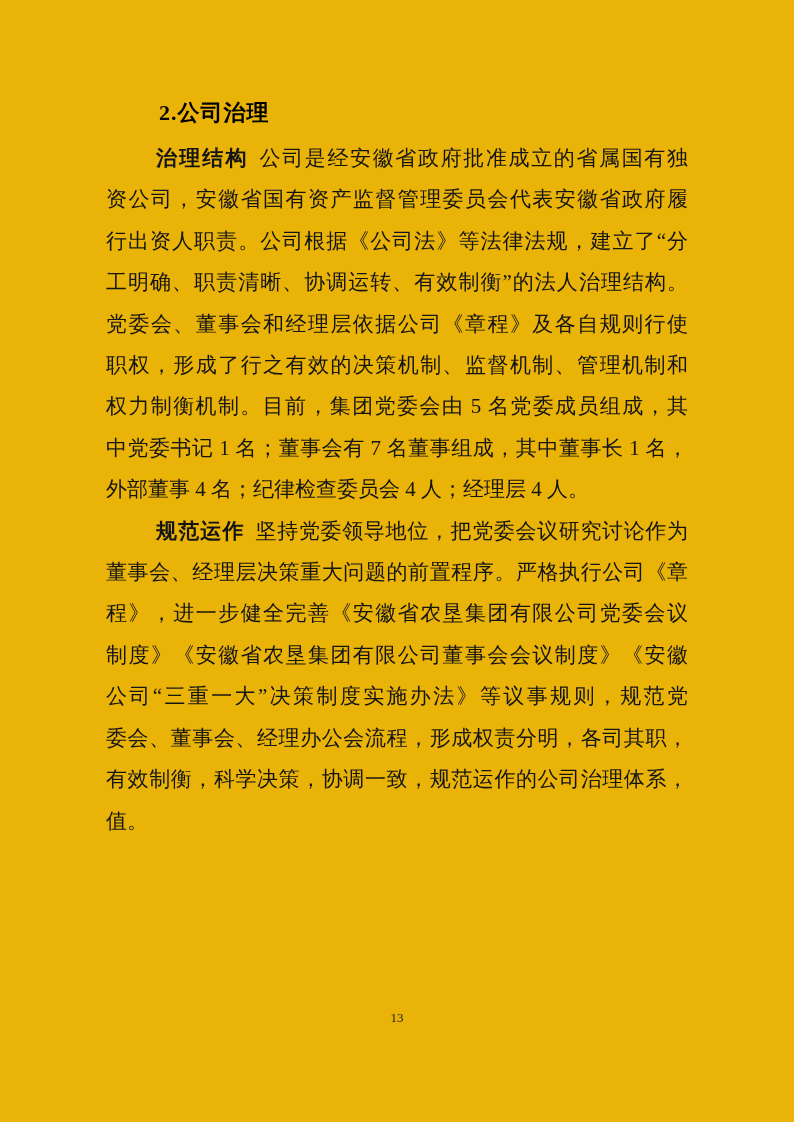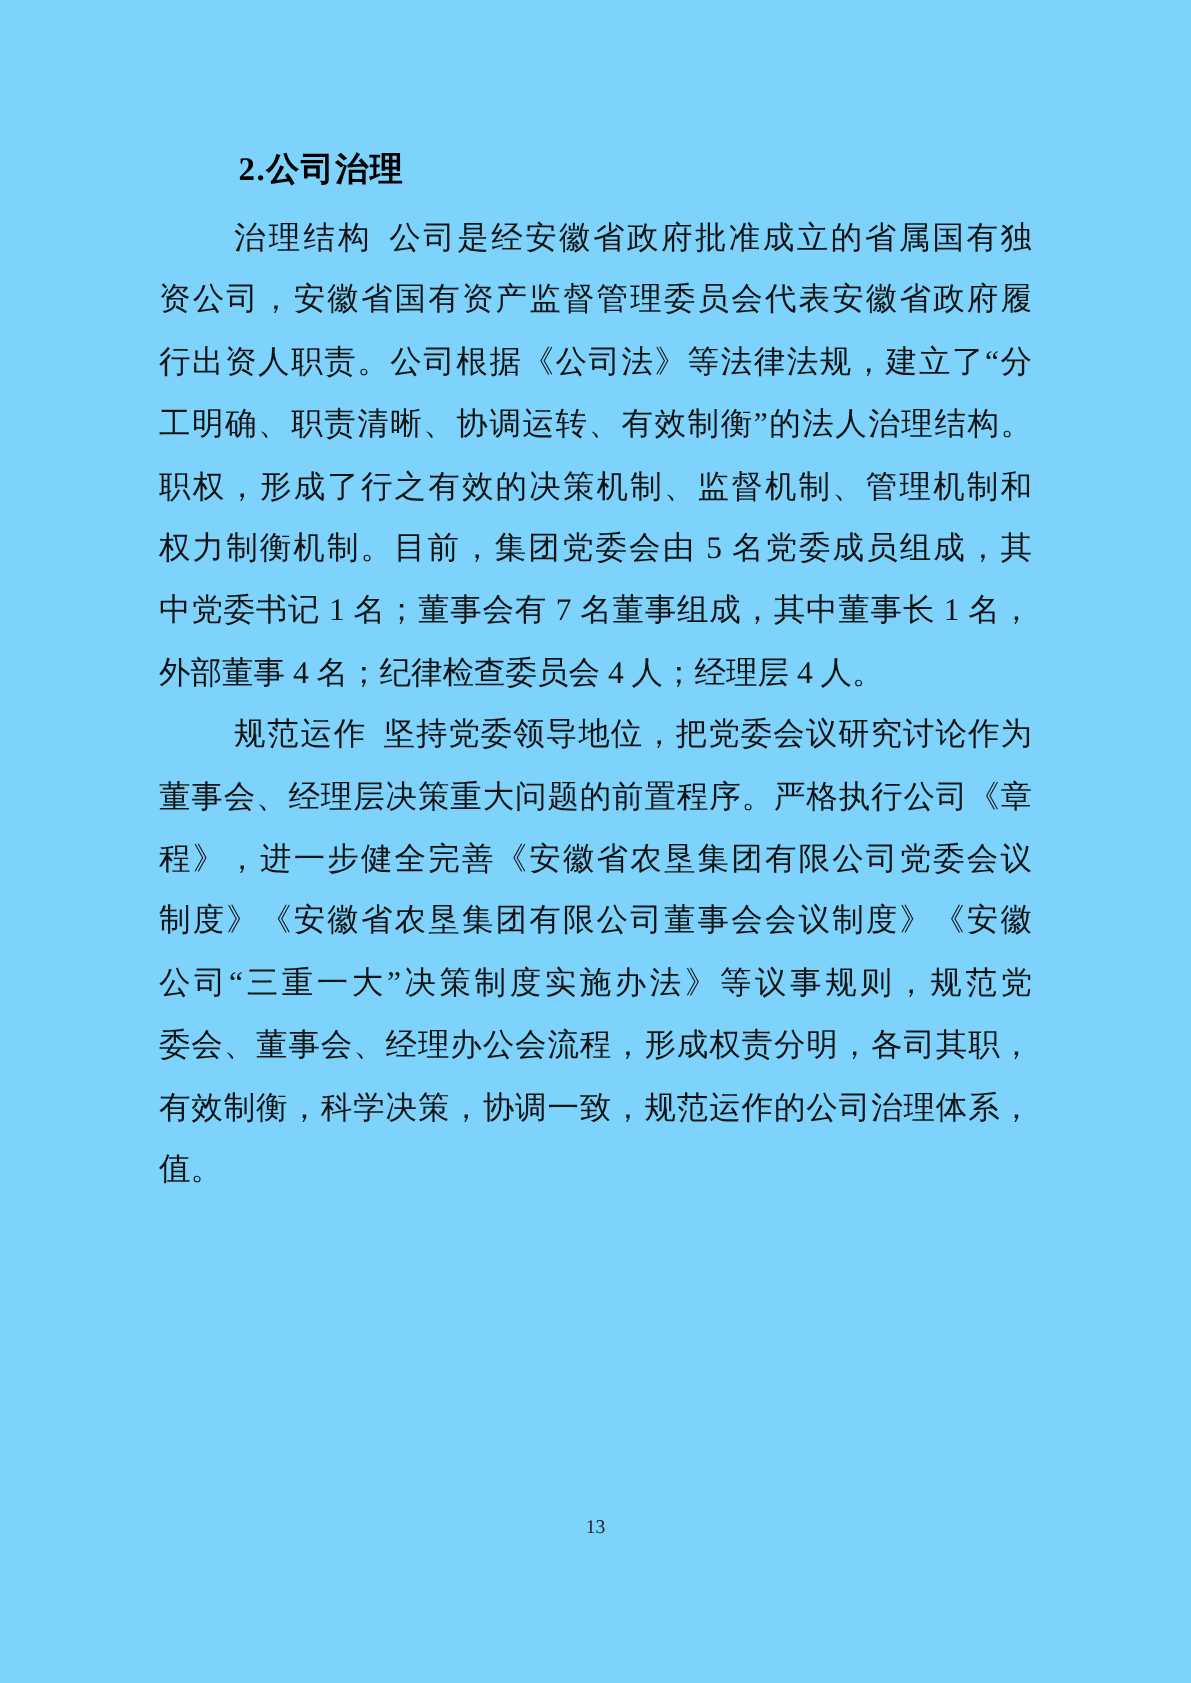--- a/index.html
+++ b/index.html
@@ -5,21 +5,21 @@
   html, body {
     margin: 0;
     padding: 0;
     background: #ffffff;
   }
   .page {
     position: relative;
     width: 794px;
     height: 1122px;
     margin: 0 auto;
-    background: #7dd3fc;
+    background: #eab308;
     font-family: "Liberation Serif", serif;
     color: #141414;
     overflow: hidden;
   }
   .content {
     position: absolute;
     left: 106px;
     top: 92px;
     width: 582px;
   }
@@ -43,21 +43,21 @@
     text-align-last: justify;
     white-space: normal;
   }
   .line.first {
     text-indent: 50px;
   }
   .line.last {
     text-align-last: left;
   }
   .lead {
-    font-weight: normal;
+    font-weight: bold;
     margin-right: 11px;
     letter-spacing: 0.5px;
   }
   .footer {
     position: absolute;
     top: 1010px;
     left: 0;
     width: 100%;
     text-align: center;
     font-size: 13px;
@@ -70,20 +70,21 @@
 <div class="page">
   <div class="content">
 
     <h2 class="heading">2.公司治理</h2>
 
     <div class="para">
       <div class="line first"><span class="lead">治理结构</span><span>公司是经安徽省政府批准成立的省属国有独</span></div>
       <div class="line">资公司，安徽省国有资产监督管理委员会代表安徽省政府履</div>
       <div class="line">行出资人职责。公司根据《公司法》等法律法规，建立了“分</div>
       <div class="line">工明确、职责清晰、协调运转、有效制衡”的法人治理结构。</div>
+      <div class="line">党委会、董事会和经理层依据公司《章程》及各自规则行使</div>
       <div class="line">职权，形成了行之有效的决策机制、监督机制、管理机制和</div>
       <div class="line">权力制衡机制。目前，集团党委会由 5 名党委成员组成，其</div>
       <div class="line">中党委书记 1 名；董事会有 7 名董事组成，其中董事长 1 名，</div>
       <div class="line last">外部董事 4 名；纪律检查委员会 4 人；经理层 4 人。</div>
     </div>
 
     <div class="para">
       <div class="line first"><span class="lead">规范运作</span><span>坚持党委领导地位，把党委会议研究讨论作为</span></div>
       <div class="line">董事会、经理层决策重大问题的前置程序。严格执行公司《章</div>
       <div class="line">程》，进一步健全完善《安徽省农垦集团有限公司党委会议</div>

